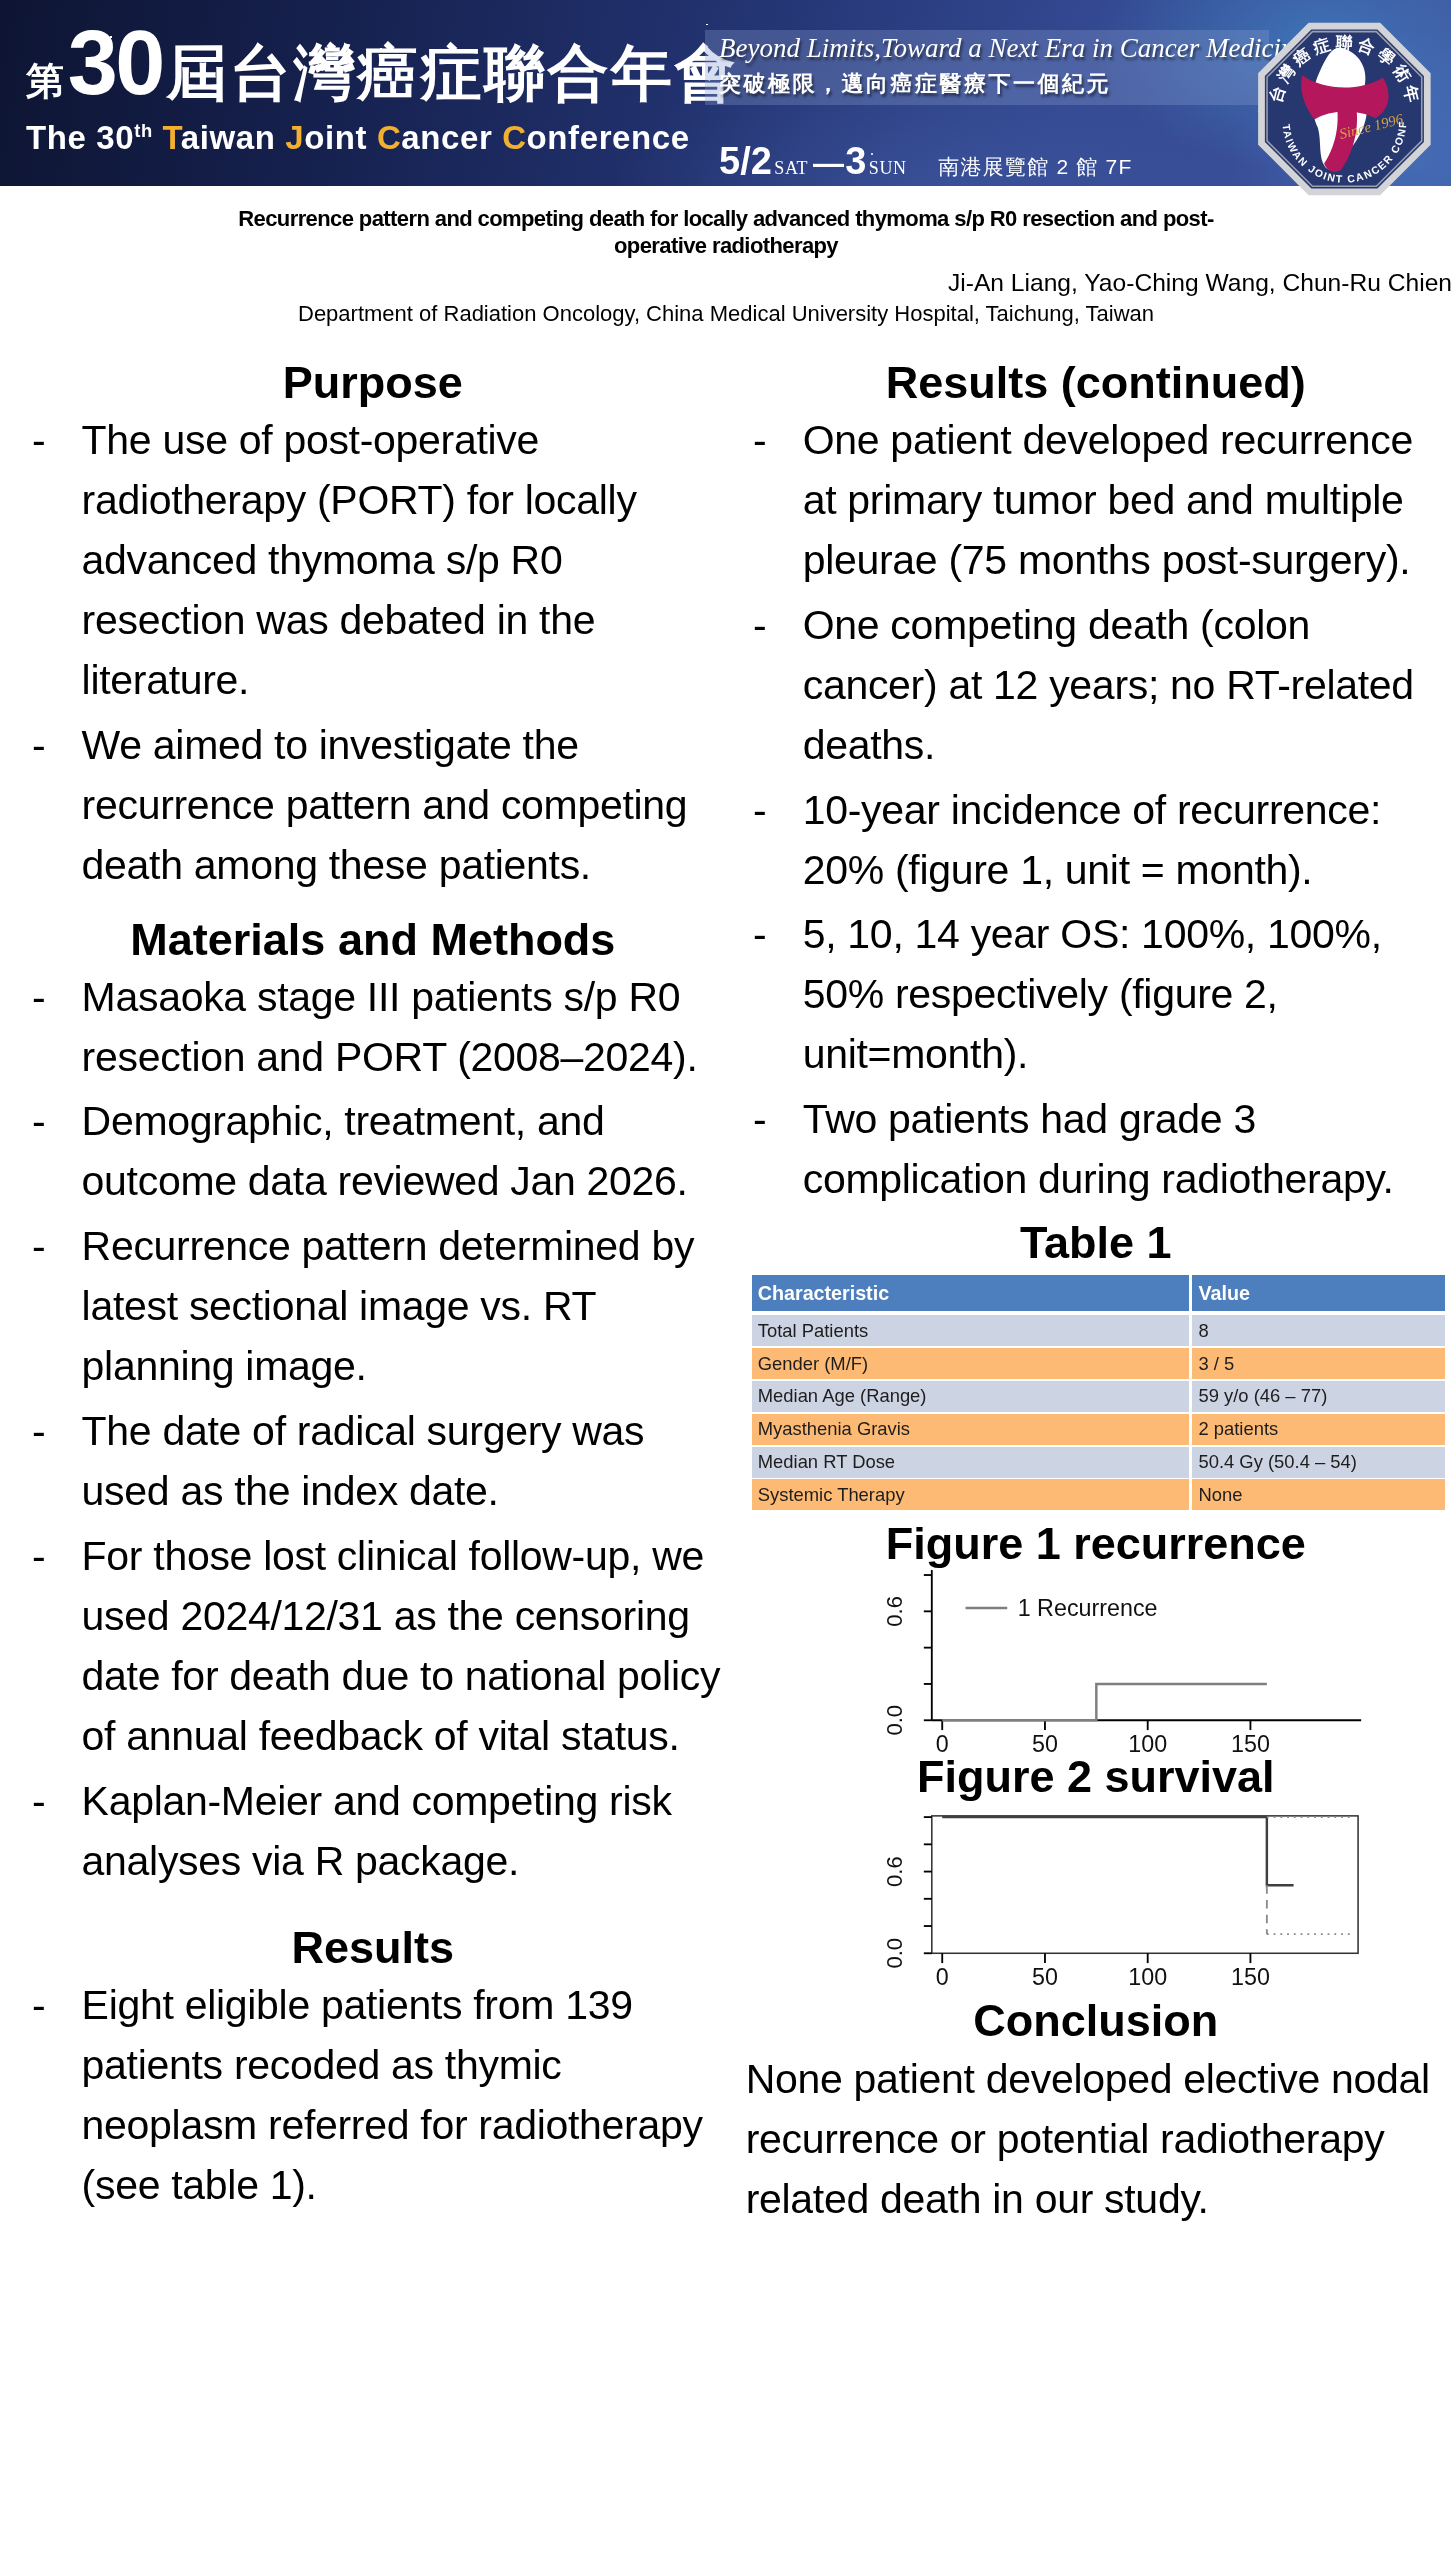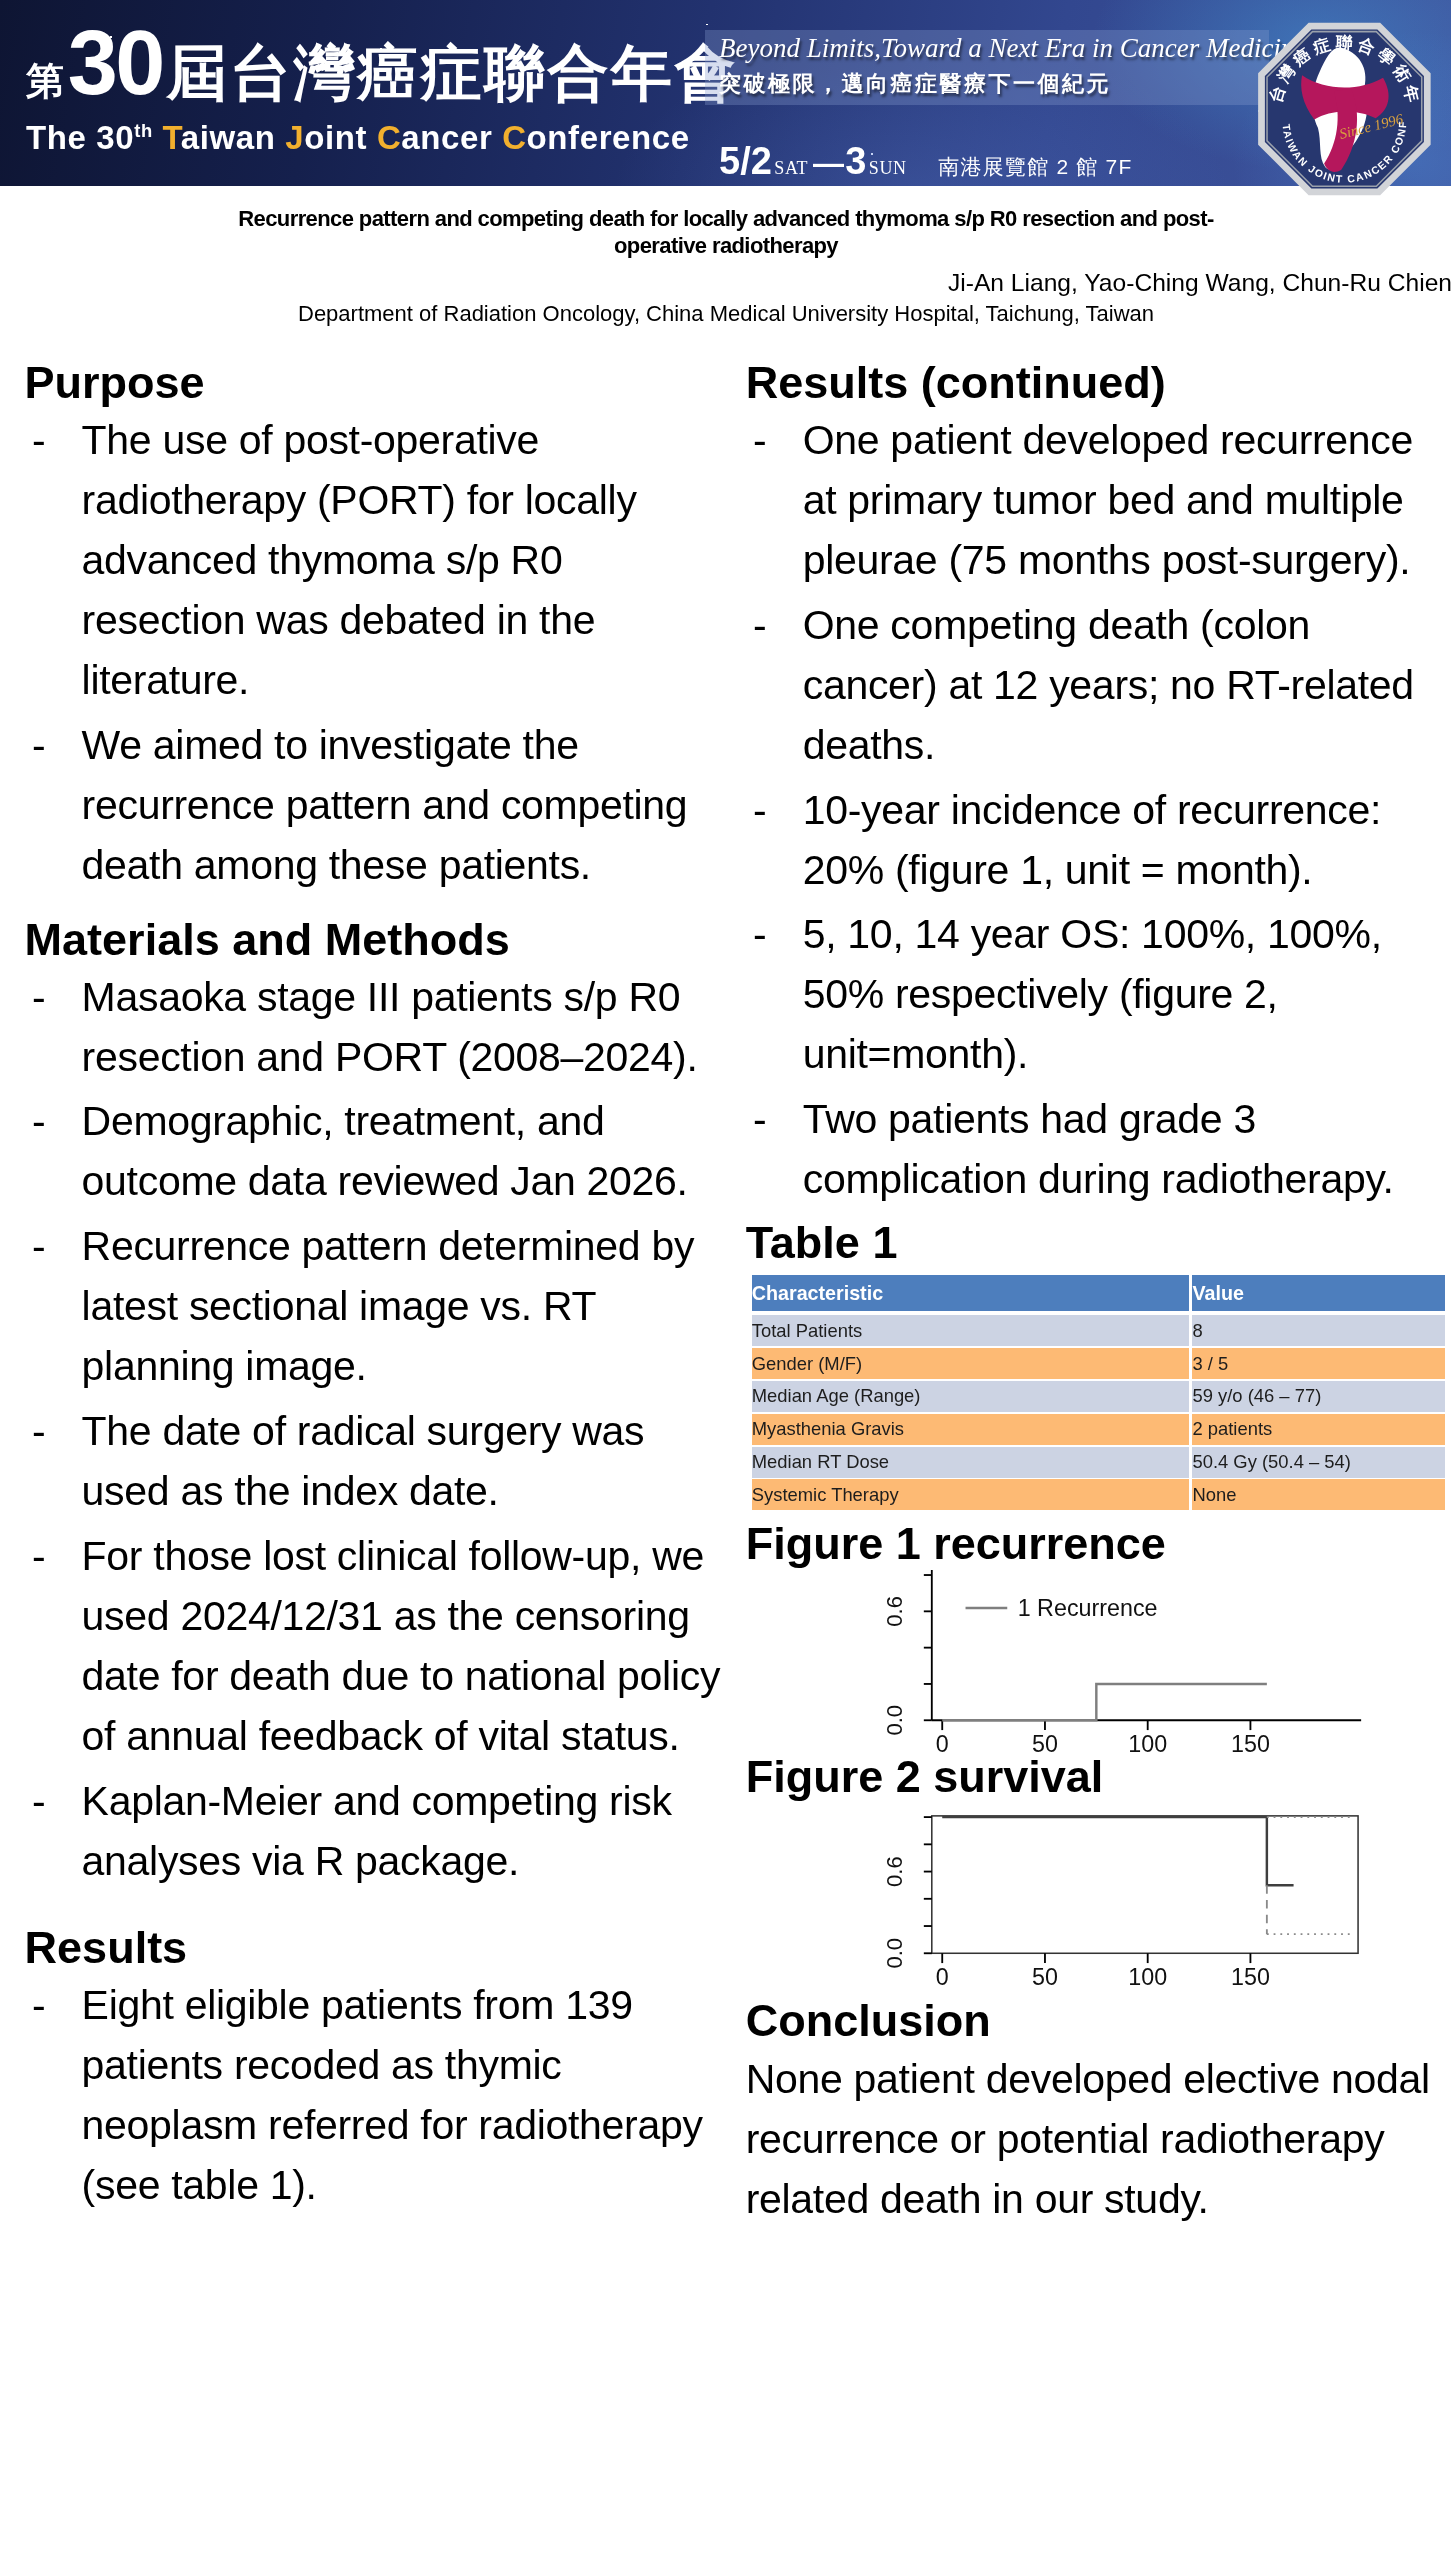--- a/index.html
+++ b/index.html
@@ -51,31 +51,31 @@
   .logo-wrap{position:absolute;left:1248px;top:16px;width:194px;height:197px;z-index:3;}
   
   .title-block{text-align:center;padding-top:19.7px;}
   .poster-title{font-weight:bold;font-size:22px;line-height:1.22;letter-spacing:-0.6px;}
   .authors{margin-top:9.8px;font-size:24.6px;text-align:right;}
   .affil{margin-top:3.7px;font-size:22px;}
   
   .columns{display:flex;margin-top:33px;}
   .col-left{width:726px;padding:0 4.9px 0 24.6px;box-sizing:border-box;}
   .col-right{width:726px;padding:0 6.1px 0 19.7px;box-sizing:border-box;}
-  .section-h{font-size:45px;font-weight:bold;margin:0;line-height:1.0;}
+  .section-h{font-size:45px;font-weight:bold;text-align:center;margin:0;line-height:1.0;}
   .mt-lg{margin-top:34px;} .mt-md{margin-top:22px;} .mt-sm{margin-top:11px;}
   .bullet{display:flex;font-size:41px;line-height:60px;letter-spacing:-0.3px;margin-top:4.9px;}
   .bullet .dash{flex:0 0 57px;padding-left:7.4px;box-sizing:border-box;}
   .bullet .btext{flex:1;}
   .plain-par{font-size:41px;line-height:60px;letter-spacing:-0.3px;margin-top:6.1px;}
   
   .table-wrap{margin:9.8px 0 0 6.1px;width:693px;}
   .trow{display:grid;grid-template-columns:437px 3.7px 1fr;margin-bottom:1.8px;}
   .tgap{background:#fff;}
-  .tcell{display:flex;align-items:center;padding-left:0;height:31px;font-size:18.4px;color:#1d1d1d;}
+  .tcell{display:flex;align-items:center;padding-left:6px;height:31px;font-size:18.4px;color:#1d1d1d;}
   .thead .tcell{background:#4d7ebd;color:#fff;font-weight:bold;font-size:19.7px;height:36px;}
   .thead{margin-bottom:4.3px;}
   .row-dark .tcell{background:#ccd3e3;}
   .row-light .tcell{background:#fdba74;}
   
   .fig-svg{display:block;margin:3.7px 0 0 127px;}
   .logo-arc{fill:#fff;font-size:27px;letter-spacing:7px;font-weight:bold;}
   .logo-arc-en{fill:#fff;font-size:17px;letter-spacing:2.5px;font-weight:bold;}
   .logo-since{fill:#d9a13e;font-size:24px;font-style:italic;font-family:"Liberation Serif",serif;}
 </style>

